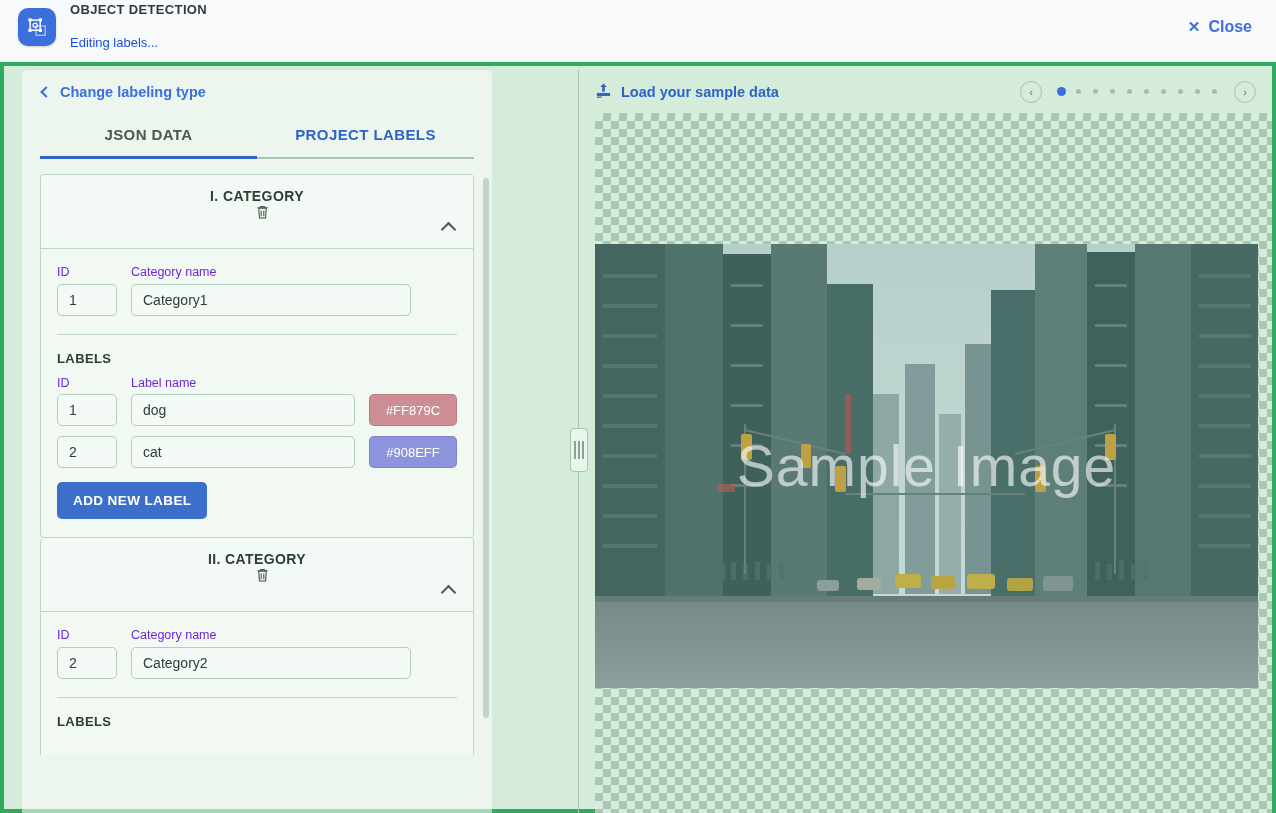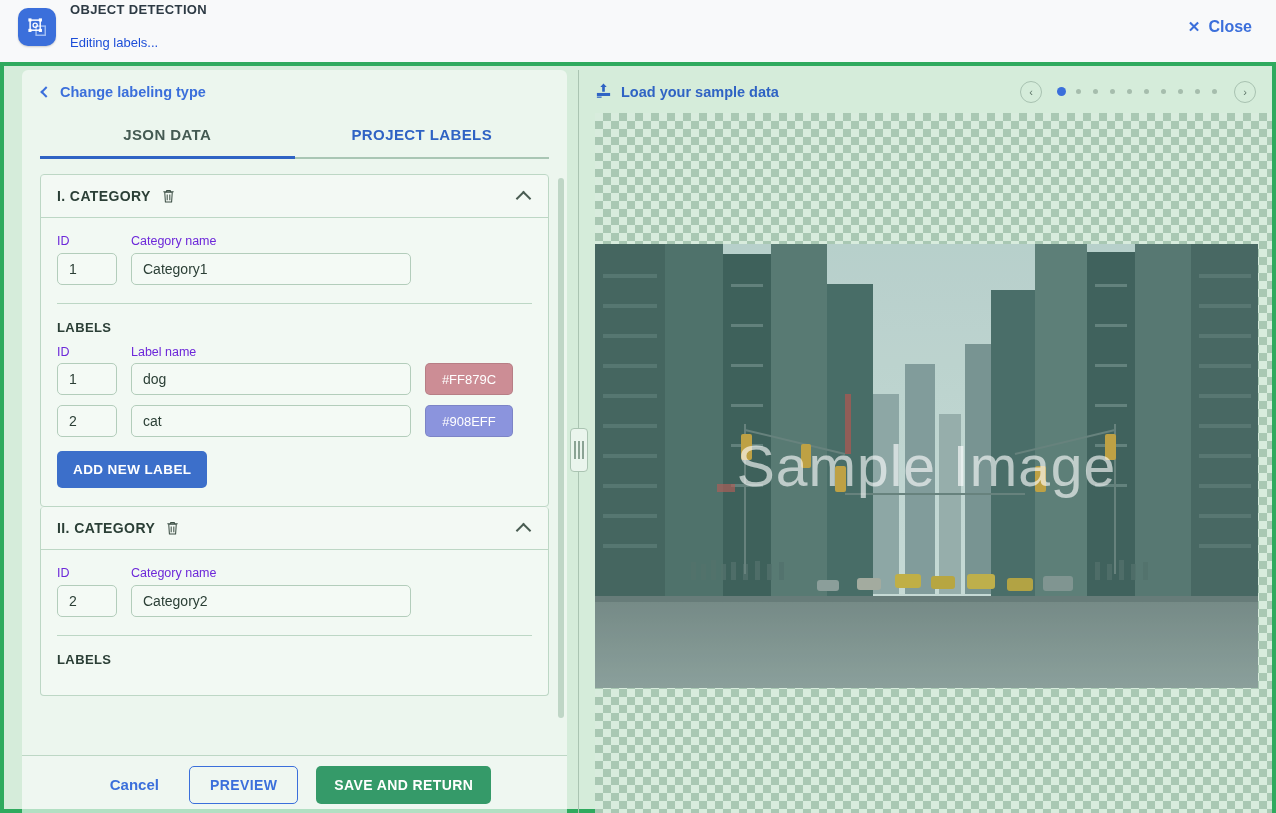--- a/index.html
+++ b/index.html
@@ -40,21 +40,21 @@
   
   .dropframe {
     position: absolute; left: 0; top: 62px; width: 1276px; height: 751px;
     border: 4px solid #2faa5e;
     background: #d5ecda;
   }
 
   
   .left-panel {
     position: absolute; left: 18px; top: 4px;
-    width: 545px; height: 743px;
+    width: 470px; height: 743px;
     background: rgba(255,255,255,.55);
     border-radius: 6px 6px 0 0;
     overflow: hidden;
   }
   .change-type {
     display: flex; align-items: center; gap: 10px;
     padding: 14px 18px 10px 18px;
     color: #3b6fdb; font-size: 14.5px; font-weight: bold; cursor: pointer;
   }
   .chev-left {
@@ -91,20 +91,21 @@
   .category-card {
     background: rgba(255,255,255,.30);
     border: 1px solid #bdd7c5;
     border-radius: 4px;
     margin-bottom: 0;
   }
   .cat-header {
     display: flex; align-items: center;
     padding: 13px 16px; border-bottom: 1px solid #bdd7c5;
     background: rgba(255,255,255,.12);
+    flex-direction: column;
   }
   .cat-title {
     font-size: 14px; font-weight: bold; color: #2b3f36; letter-spacing: .4px;
   }
   .icon-btn { margin-left: 10px; cursor: pointer; display: flex; align-items: center; }
   .chev-up {
     margin-left: auto; width: 11px; height: 11px;
     border-top: 2px solid #4a5d53; border-right: 2px solid #4a5d53;
     transform: rotate(-45deg); cursor: pointer; margin-right: 3px; margin-top: 4px;
   }
@@ -348,25 +349,20 @@
           </div>
           <div class="divider"></div>
           <div class="labels-title">LABELS</div>
         </div>
       </div>
 
     </div>
 
     <div class="scrollbar"></div>
 
-    <div class="left-footer">
-      <button class="btn-text">Cancel</button>
-      <button class="btn-outline">PREVIEW</button>
-      <button class="btn-primary">SAVE AND RETURN</button>
-    </div>
   </div>
 
   <div class="splitter">
     <div class="split-line"></div>
     <div class="split-handle">
       <i></i>
         <i></i>
         <i></i>
     </div>
   </div>

